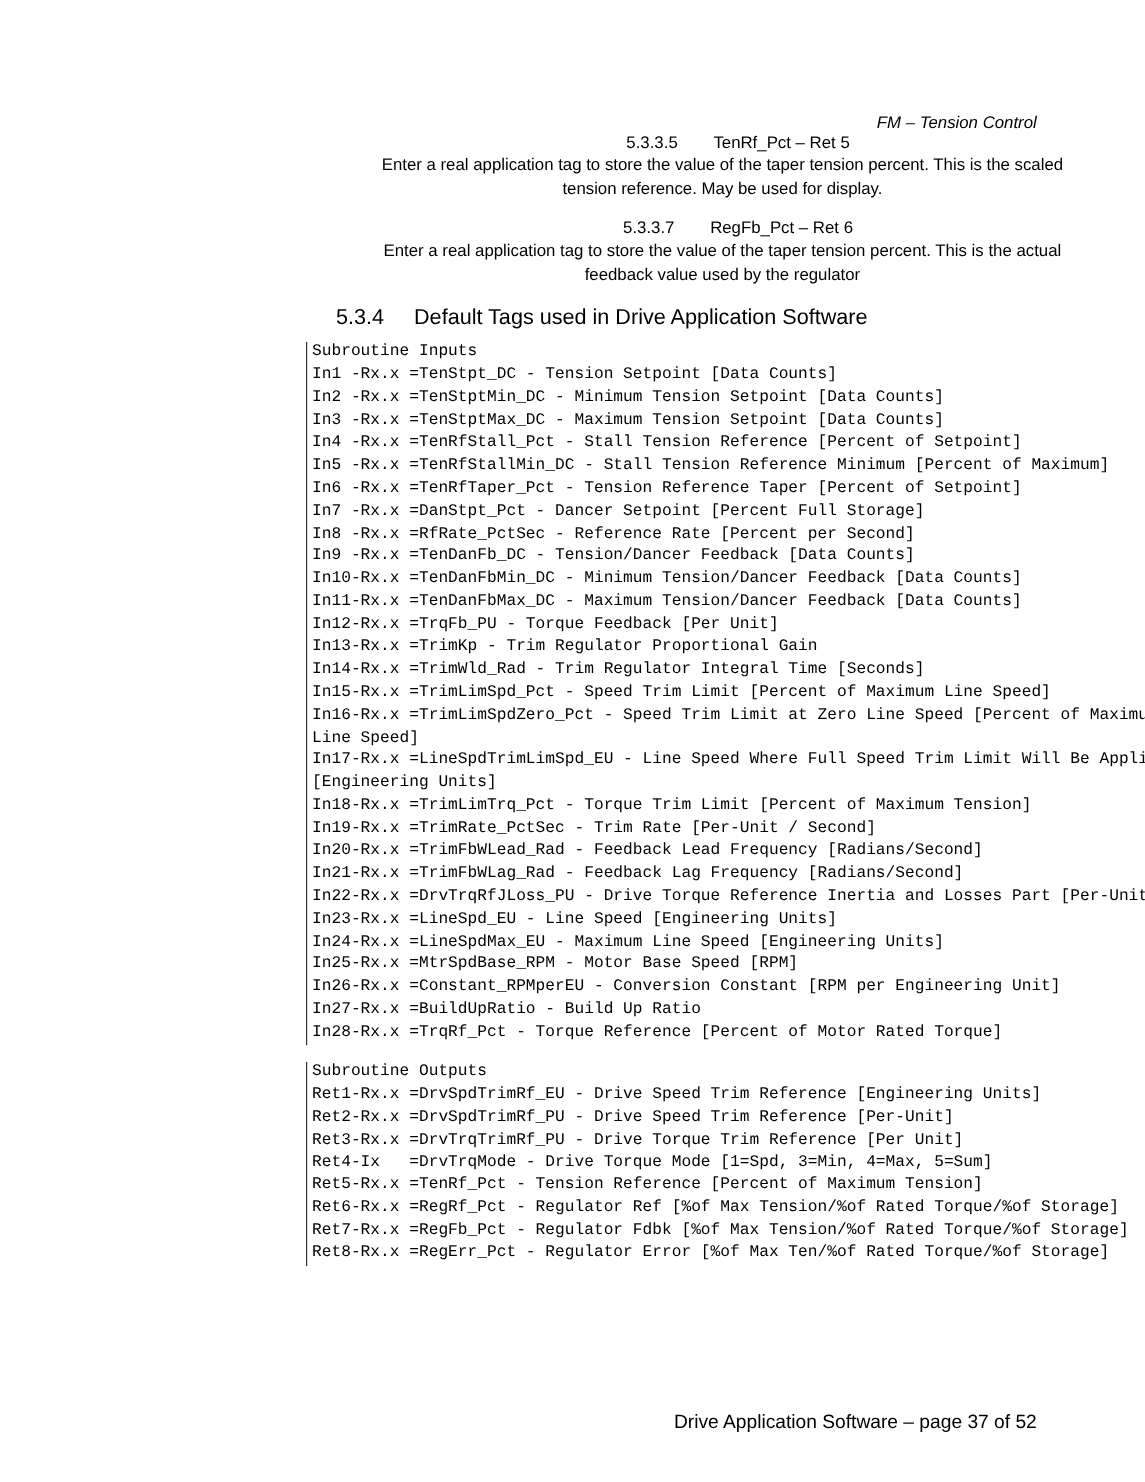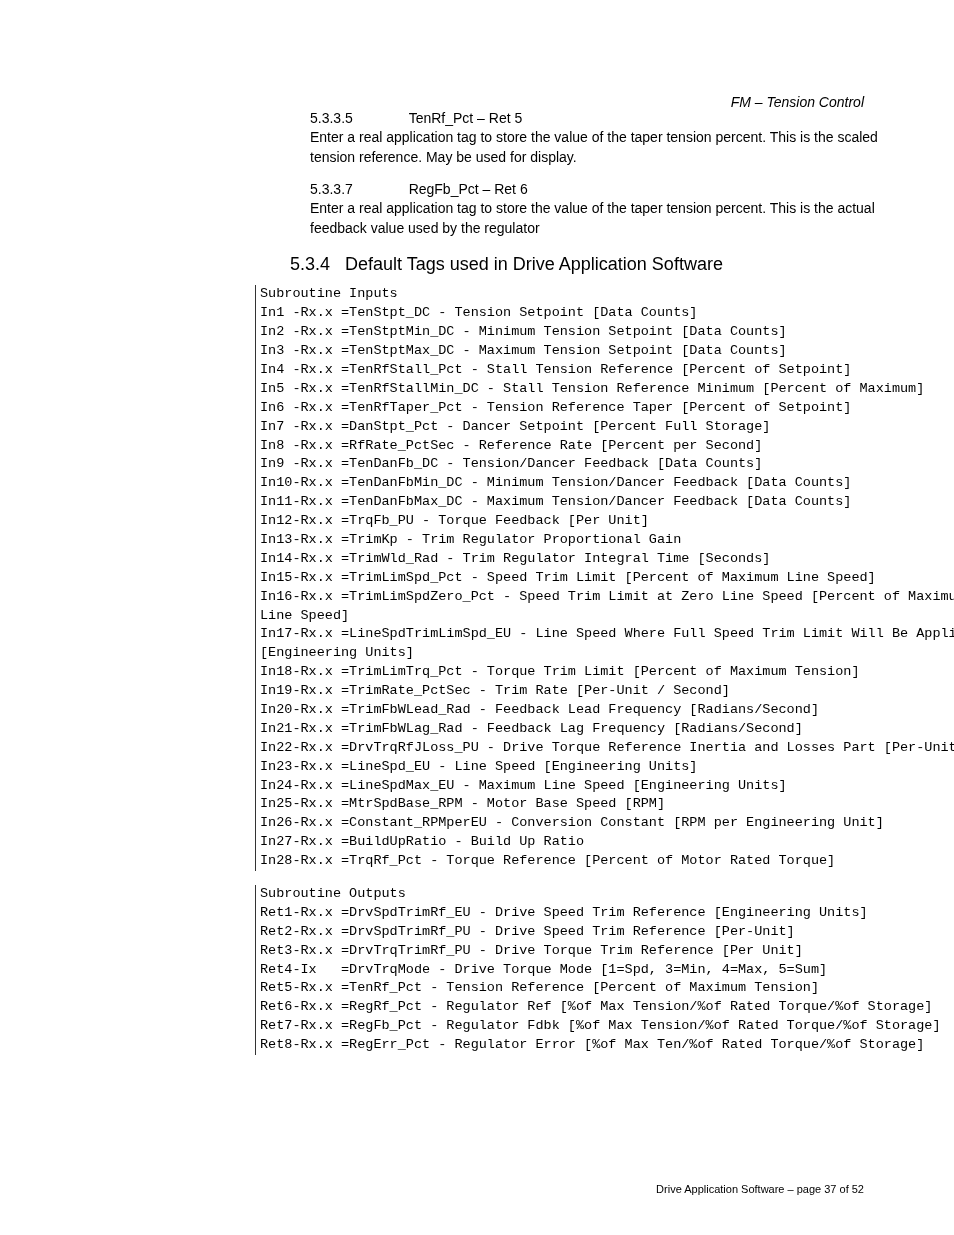--- a/index.html
+++ b/index.html
@@ -44,41 +44,40 @@
       margin-top: 2px;
     }
     h2.sub {
       font-weight: normal;
       font-size: 18px;
       margin: 16px 0 8px 0;
     }
     .sub-num {
       display: inline-block;
       width: 60px;
-      text-align: center;
     }
     .code {
       font-family: "Courier New", Courier, monospace;
       font-size: 13.5px;
       line-height: 1.4;
       white-space: pre;
       border-left: 1px solid #333;
       padding-left: 4px;
       margin-left: 0;
       margin-top: 10px;
     }
     .footer {
       position: absolute;
       bottom: 40px;
       right: 90px;
-      font-size: 11px;
+      font-size: 16px;
       text-align: right;
     }
     .block2 { margin-top: 14px; }
-    .indent { margin-left: 200px; }
+    .indent { margin-left: 200px; text-align: center; }
   </style>
 </head>
 <body>
 
 <div class="header-right">FM – Tension Control</div>
 
 <div class="content">
   <div class="indent">
     <div class="section">
       <span class="section-num">5.3.3.5</span>

